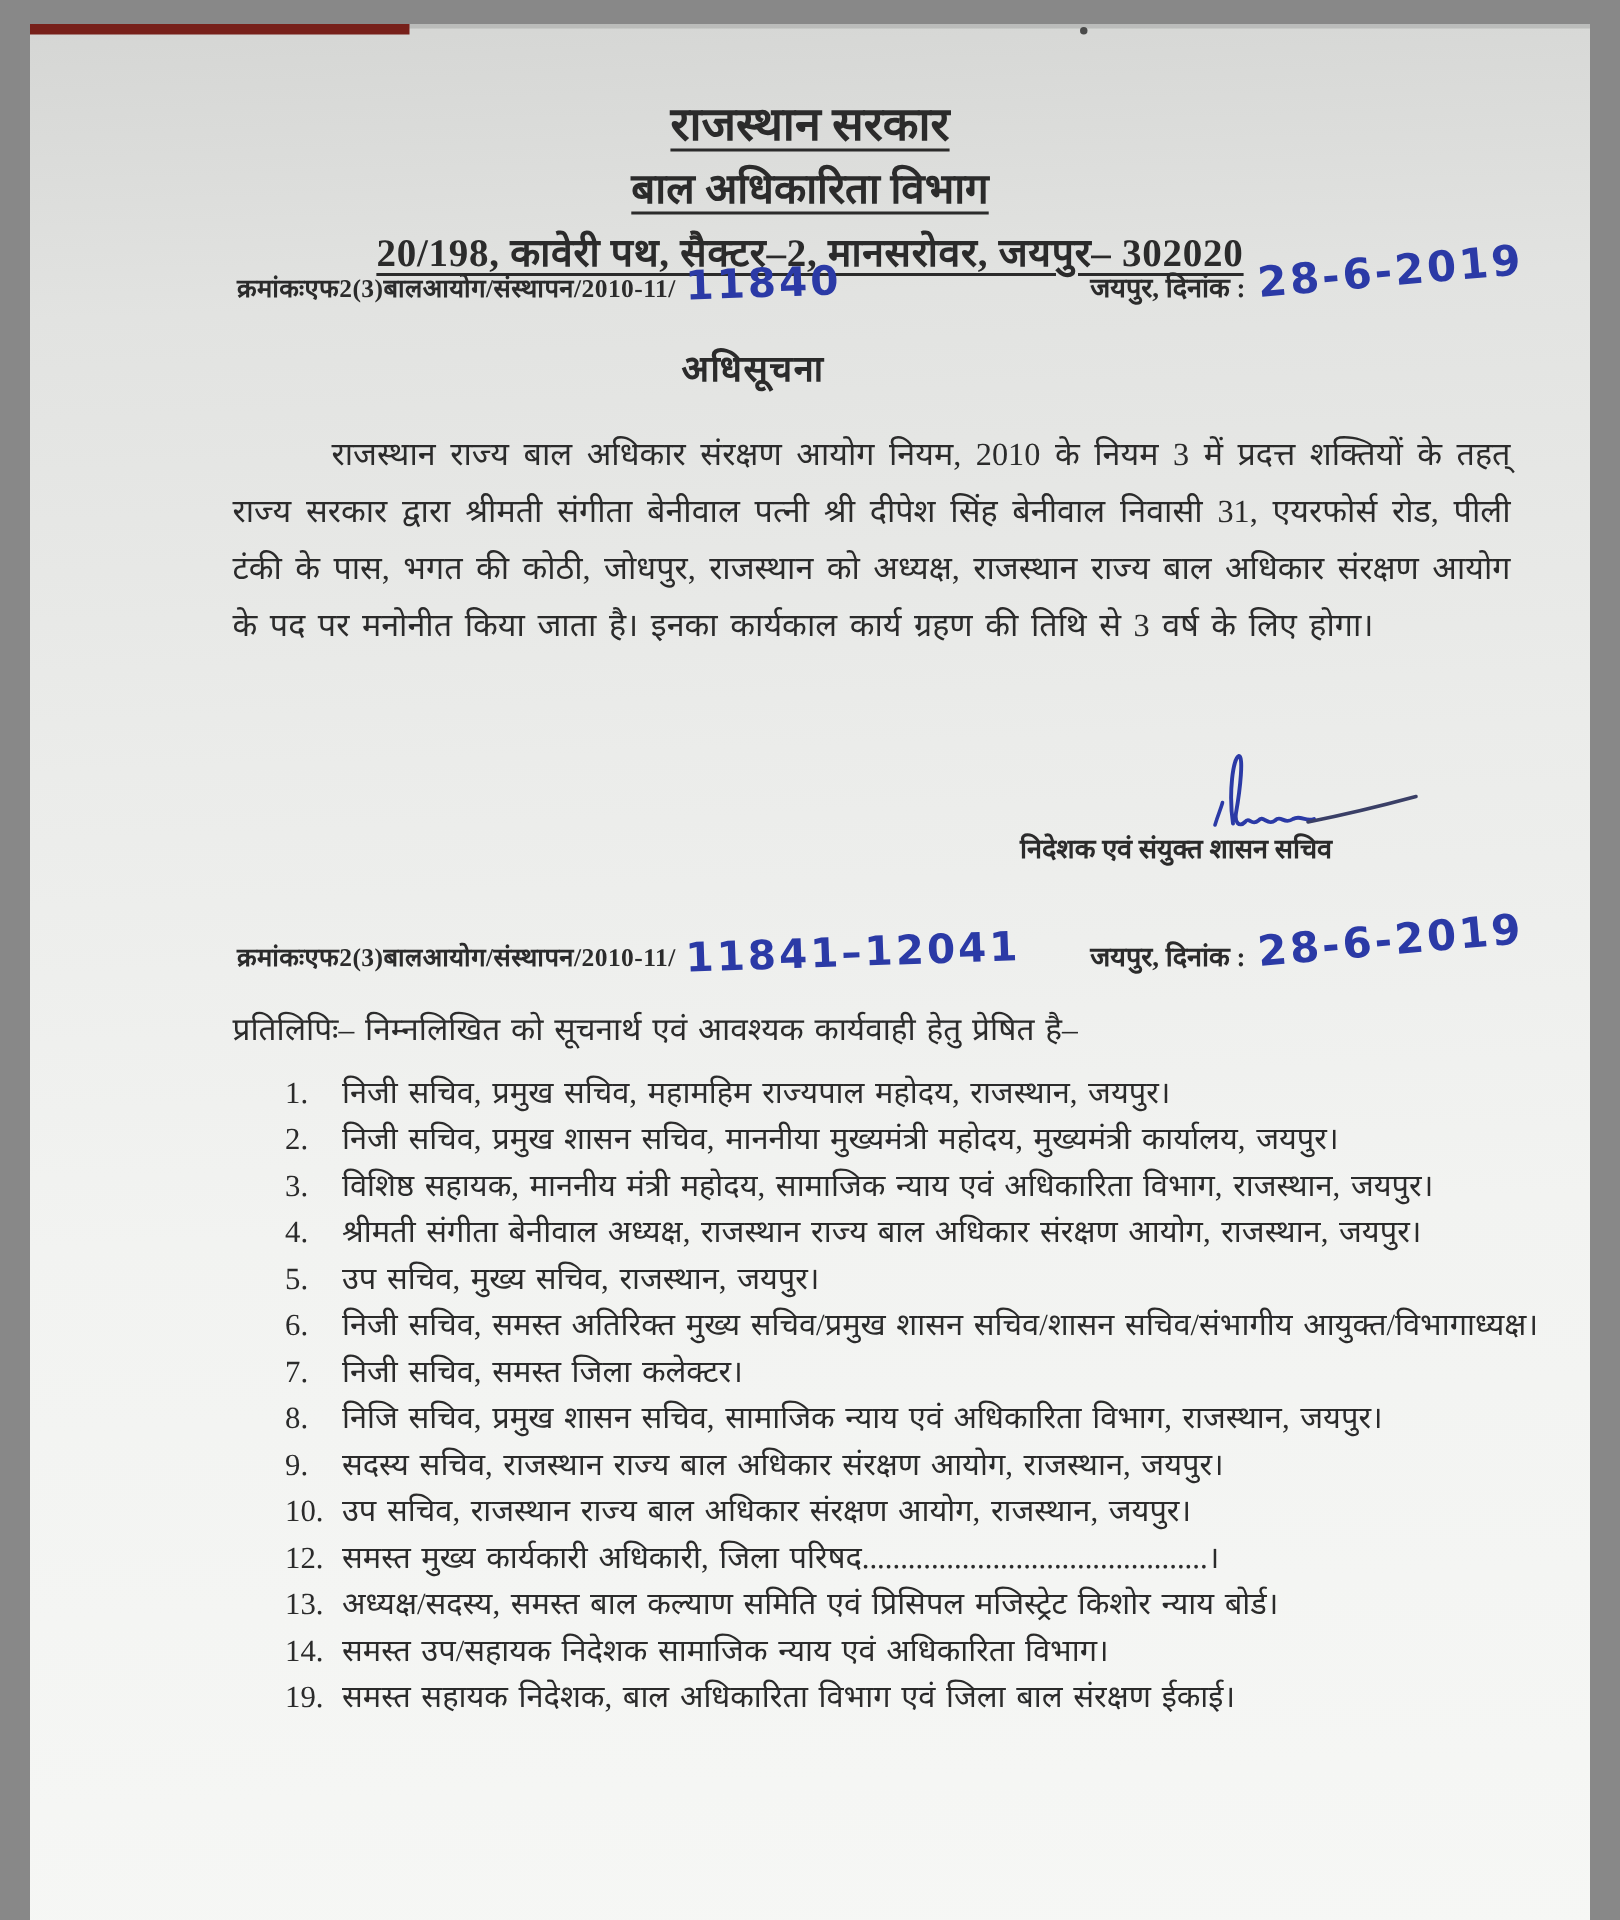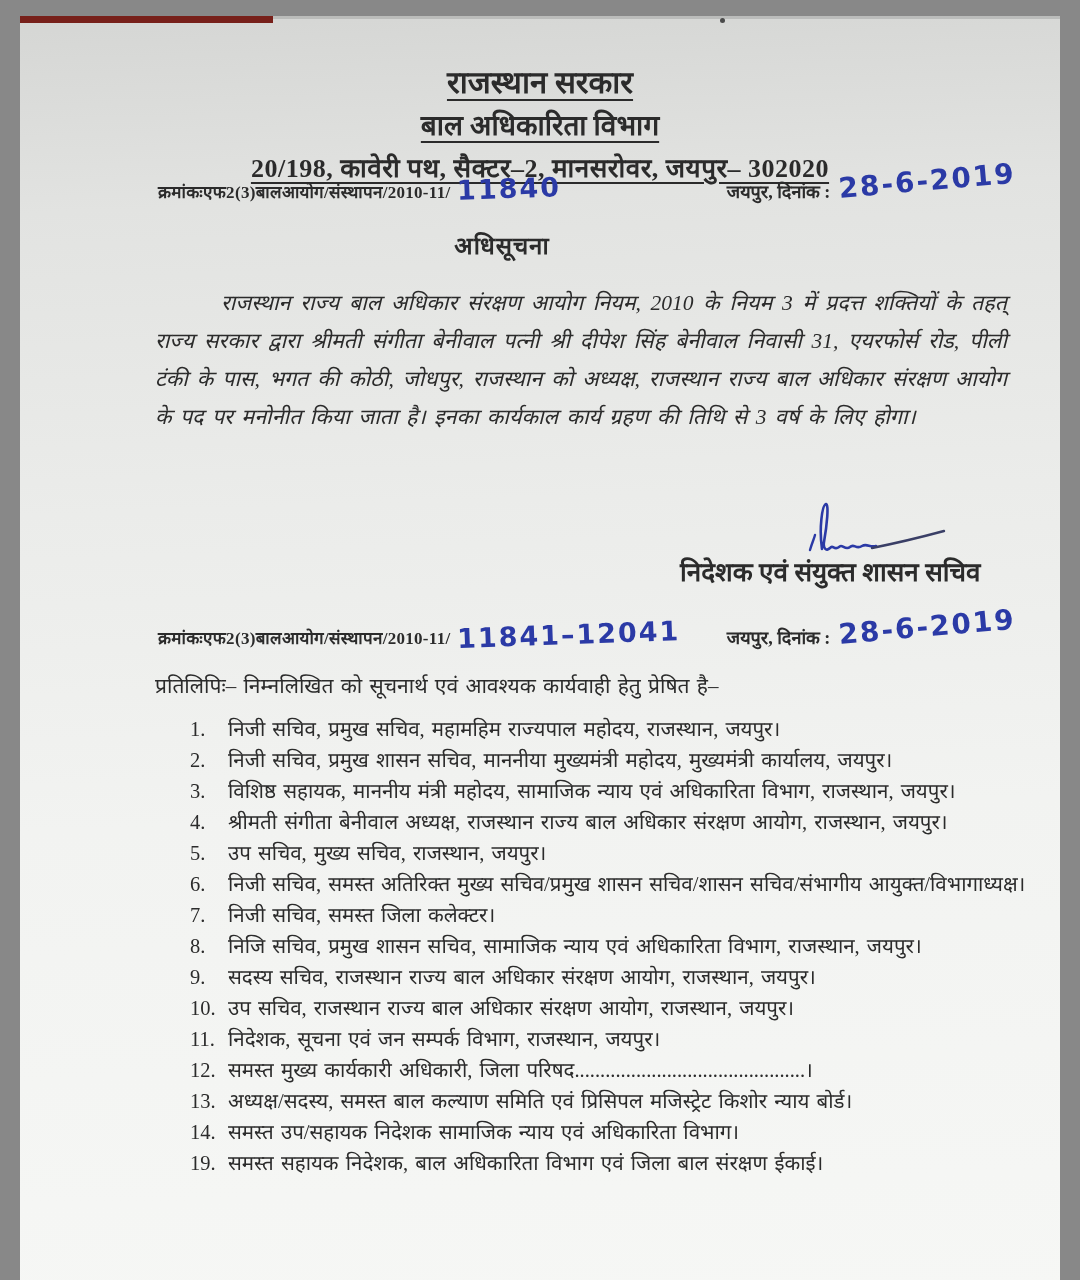--- a/index.html
+++ b/index.html
@@ -35,25 +35,24 @@
   }
   .ref-hand{font-size:27px;margin-left:6px;letter-spacing:2px;transform:rotate(-2deg);}
   .date-hand{font-size:28px;margin-left:10px;letter-spacing:2px;transform:rotate(-5deg);transform-origin:left bottom;}
 
   .notif-heading{position:absolute;top:212px;left:0;right:76px;text-align:center;font-size:24px;font-weight:bold;letter-spacing:1px;}
 
   .body-para{
     position:absolute;top:268px;left:135px;width:852px;margin:0;
     font-size:21.5px;line-height:38px;text-align:justify;text-indent:66px;
     word-spacing:3px;
-    font-style:italic;
   }
 
   .sig-svg{position:absolute;left:768px;top:482px;width:172px;height:62px;}
-  .sig-designation{position:absolute;left:660px;top:537px;font-size:26px;font-weight:bold;text-align:center;}
+  .sig-designation{position:absolute;left:660px;top:537px;font-size:18px;font-weight:bold;text-align:center;}
 
   .copy-intro{position:absolute;top:655px;left:135px;font-size:21px;font-weight:400;word-spacing:2px;}
 
   .recipients{
     position:absolute;top:698px;left:170px;width:866px;
     margin:0;padding:0;list-style:none;
     font-size:20.5px;line-height:31px;word-spacing:2px;
   }
   .recipient{display:flex;align-items:baseline;}
   .recipient .num{flex:0 0 38px;}
@@ -153,24 +152,20 @@
       <li class="recipient">
         <span class="num">9.</span>
         <span class="txt">सदस्य सचिव, राजस्थान राज्य बाल अधिकार संरक्षण आयोग, राजस्थान, जयपुर।</span>
       </li>
 
       <li class="recipient">
         <span class="num">10.</span>
         <span class="txt">उप सचिव, राजस्थान राज्य बाल अधिकार संरक्षण आयोग, राजस्थान, जयपुर।</span>
       </li>
 
-      <li class="recipient">
-        <span class="num">11.</span>
-        <span class="txt">निदेशक, सूचना एवं जन सम्पर्क विभाग, राजस्थान, जयपुर।</span>
-      </li>
 
       <li class="recipient">
         <span class="num">12.</span>
         <span class="txt">समस्त मुख्य कार्यकारी अधिकारी, जिला परिषद.............................................।</span>
       </li>
 
       <li class="recipient">
         <span class="num">13.</span>
         <span class="txt">अध्यक्ष/सदस्य, समस्त बाल कल्याण समिति एवं प्रिसिपल मजिस्ट्रेट किशोर न्याय बोर्ड।</span>
       </li>

